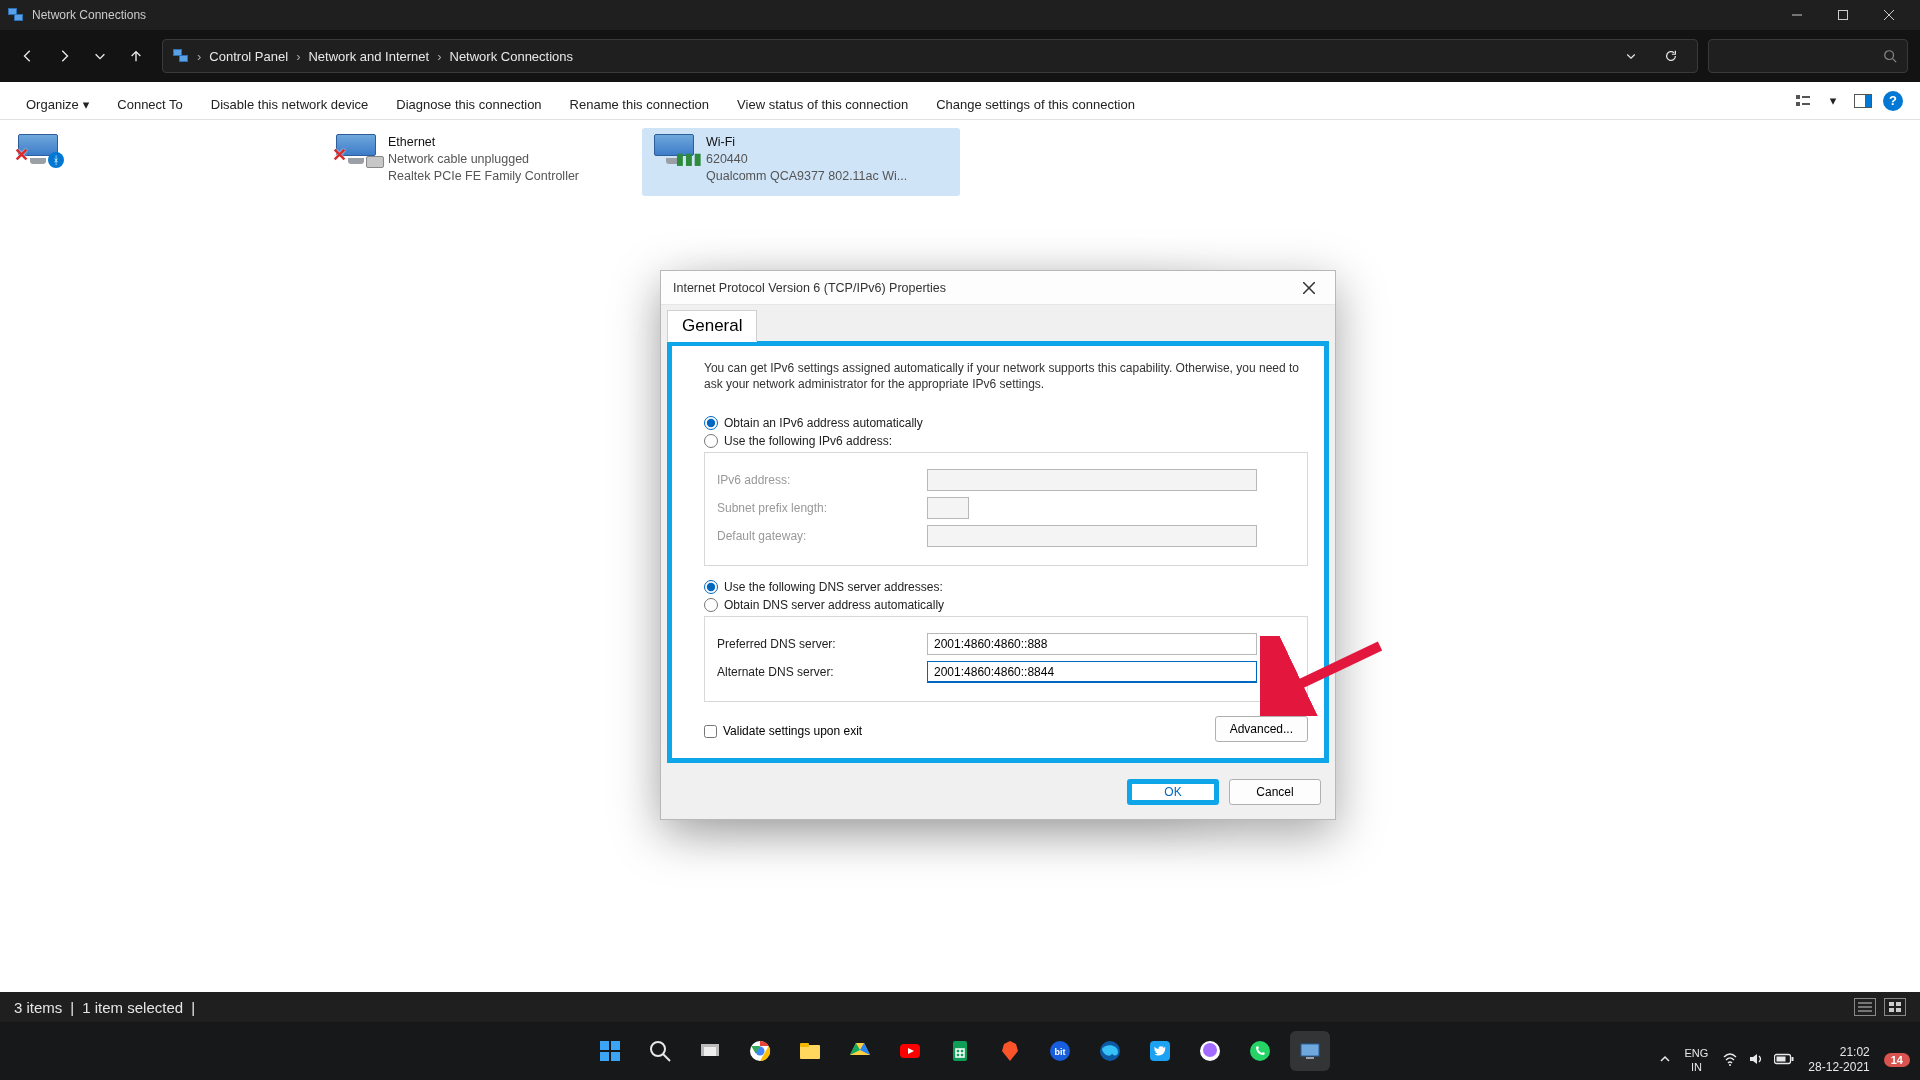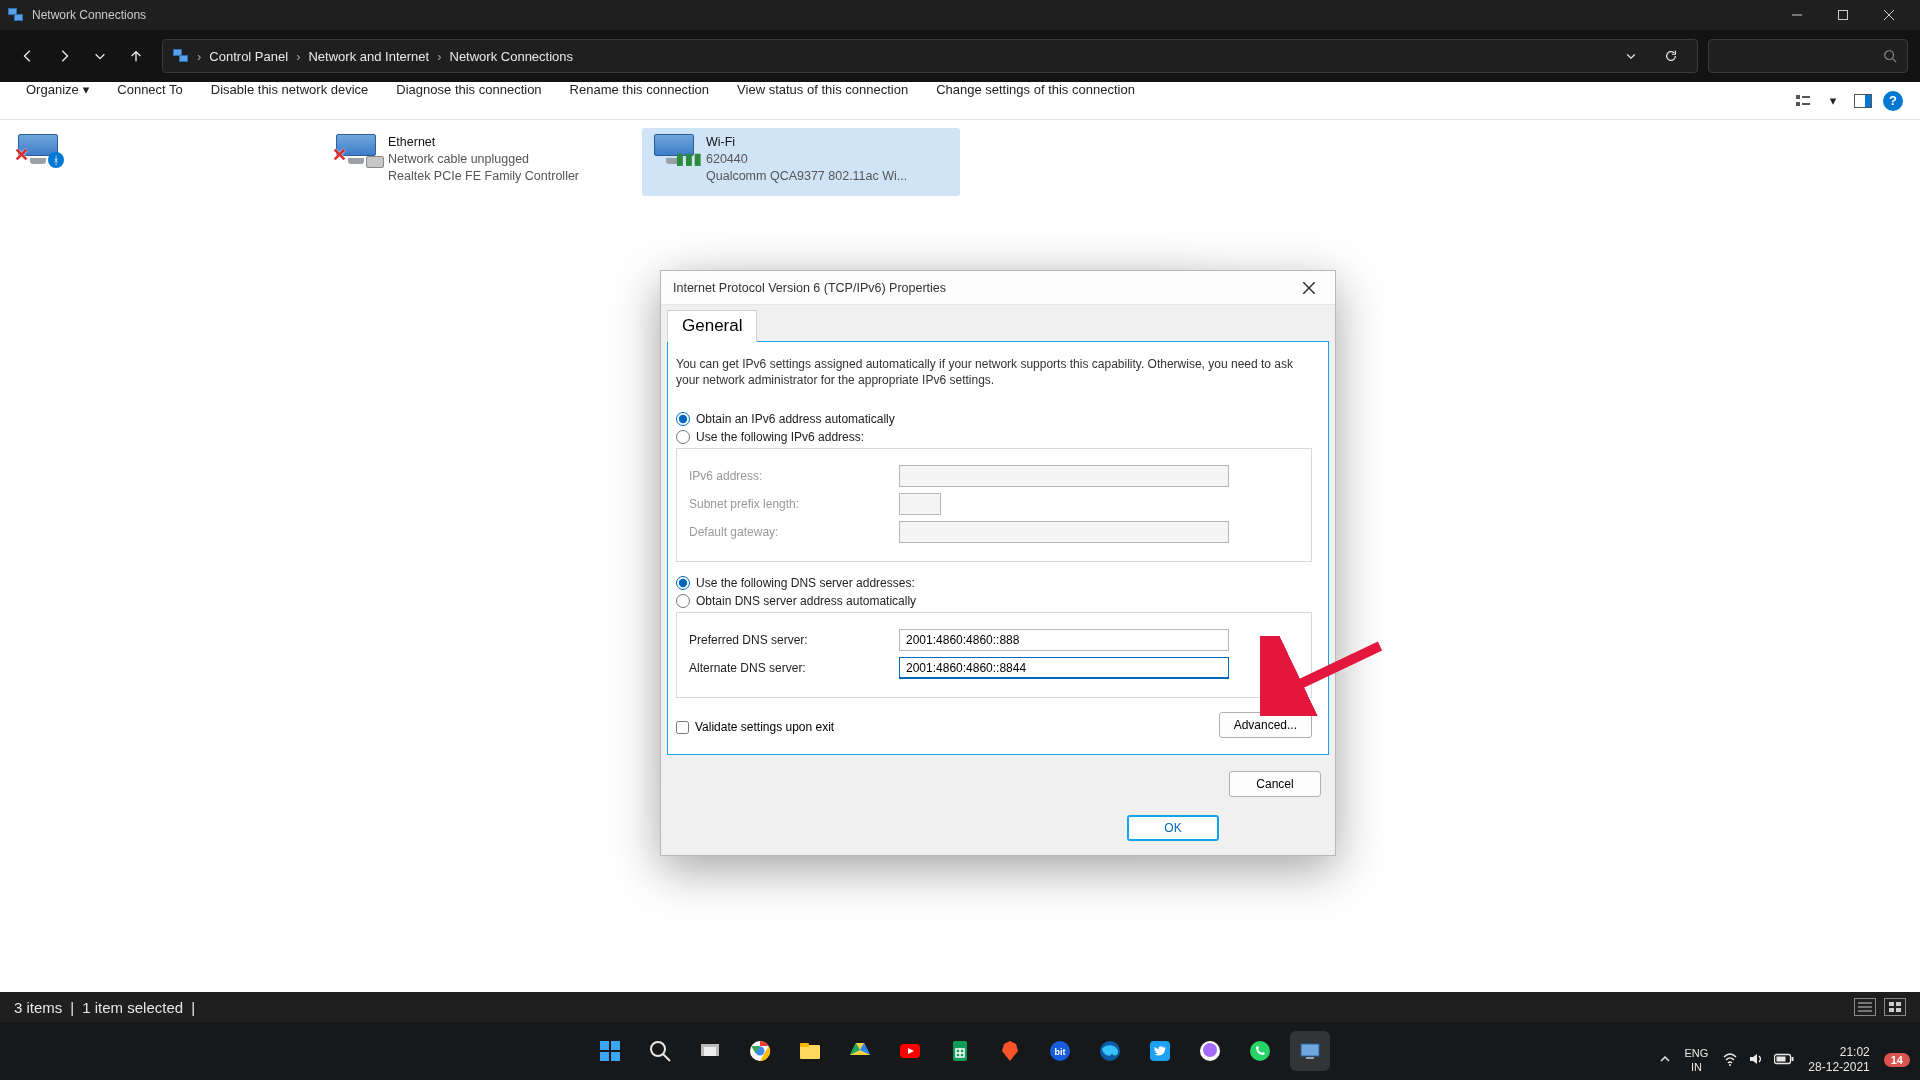--- a/index.html
+++ b/index.html
@@ -17,21 +17,21 @@
 .nav-btn { width: 32px; height: 32px; display: flex; align-items: center; justify-content: center; color: #e8e8e8; border-radius: 4px; }
 .nav-btn svg { width: 14px; height: 14px; }
 .addr-box { flex: 1; height: 34px; background: #1f1f1f; border: 1px solid #3a3a3a; border-radius: 4px; display: flex; align-items: center; padding: 0 10px; gap: 8px; color: #e8e8e8; font-size: 13px; margin: 0 6px;}
 .crumb { color: #e8e8e8; }
 .crumb-sep { color: #aaaaaa; }
 .addr-ctrl { width:32px; height:32px; display:flex; align-items:center; justify-content:center; color:#e8e8e8;}
 .search-box { width: 200px; height: 34px; background: #1f1f1f; border: 1px solid #3a3a3a; border-radius: 4px; display:flex; align-items:center; justify-content:flex-end; padding:0 10px; color:#888;}
 
 
 .toolbar { height: 38px; background: #ffffff; border-bottom: 1px solid #e1e1e1; display: flex; align-items: center; padding: 0 12px; gap: 0; font-size: 13px; color: #222; }
-.tool-item { padding: 0 14px; height: 38px; display: flex; align-items: flex-start; gap:4px; }
+.tool-item { padding: 8px 14px; height: 38px; display: flex; align-items: flex-end; gap:4px; }
 .tool-spacer { flex: 1; }
 .tool-icon { width: 30px; height:38px; display:flex; align-items:center; justify-content:center; }
 .help-icon { width:20px; height:20px; border-radius:50%; background:#0078d4; color:#fff; display:flex; align-items:center; justify-content:center; font-size:13px; font-weight:bold;}
 
 
 .connections { padding: 8px 6px; display: flex; gap: 0; }
 .conn-item { width: 318px; height: 68px; display: flex; padding: 6px 8px; gap: 8px; border-radius: 3px; }
 .conn-item.selected { background: #cfe4f7; }
 .conn-icon { width: 48px; height: 48px; position: relative; display:flex; align-items:flex-start; justify-content:center; }
 .conn-text { display: flex; flex-direction: column; font-size: 12.5px; line-height: 17px; color:#222; overflow:hidden;}
@@ -40,38 +40,38 @@
 .conn-text .l3 { color: #555; white-space:nowrap; overflow:hidden; text-overflow:ellipsis; }
 
 
 .backdrop-shadow { position:absolute; left:700px; top:275px; width:500px; height:500px; border-radius:6px; background:#fff; box-shadow: 0 25px 60px rgba(0,0,0,0.25);}
 .dialog { position: absolute; left: 660px; top: 270px; width: 676px; background: #f0f0f0; border: 1px solid #b8b8b8; box-shadow: 0 14px 45px rgba(0,0,0,0.35); font-size: 12px; }
 .dlg-title { height: 34px; display: flex; align-items: center; padding: 0 12px; color: #333; font-size: 12.5px; background:#fdfdfd; border-bottom:1px solid #e6e6e6;}
 .dlg-title .sp { flex: 1; }
 .dlg-close { width: 28px; height: 28px; display: flex; align-items: center; justify-content: center; }
 .tab-strip { padding: 4px 6px 0 6px; background:#f0f0f0;}
 .tab { display: inline-block; padding: 5px 14px; background: #ffffff; border: 1px solid #cfcfcf; border-bottom: 1px solid #fff; font-size: 17px; position:relative; top:1px;}
-.tab-panel { margin: 0 6px 6px 6px; background: #ffffff; border: 1px solid #0ea5e9; padding: 14px 16px 16px 8px; }
+.tab-panel { margin: 0 6px 6px 6px; background: #ffffff; border: 5px solid #0ea5e9; padding: 14px 16px 16px 32px; }
 .desc { color: #333; font-size: 12px; line-height: 16px; margin-bottom: 24px; }
 .radio-row { display: flex; align-items: center; gap: 6px; font-size: 12px; color: #222; margin: 4px 0; }
 .radio-row input[type=radio]{ accent-color:#0067c0; width:14px; height:14px;}
 .group-box { border: 1px solid #d8d8d8; padding: 10px 12px 12px 12px; margin: 3px 0 14px 0; }
 .field-row { display: flex; align-items: center; margin: 6px 0; font-size: 12px; }
 .field-label { width: 210px; color: #222; }
 .field-label.disabled { color: #999; }
 .field-input { height: 22px; border: 1px solid #b8b8b8; background: #fff; padding: 0 6px; font-size: 12px; font-family: inherit;}
 .field-input.long { width: 330px; }
 .field-input.short { width: 42px; }
 .field-input:disabled { background: #f4f4f4; color:#aaa; }
 .field-input.focused { border:1px solid #0067c0; border-bottom:2px solid #0067c0; }
 .chk-row { display:flex; align-items:center; gap:6px; font-size:12px; margin-top:4px;}
 .adv-row { display:flex; align-items:center; margin-top:11px;}
 .adv-row .sp{flex:1;}
 .btn { min-width: 92px; height: 26px; border: 1px solid #b0b0b0; background: #fdfdfd; font-size: 12px; padding:0 14px; border-radius:3px;}
-.btn.primary { border: 2px solid #0ea5e9; color:#0067c0; background:#fff;margin-top:44px;}
+.btn.primary { border: 5px solid #0ea5e9; color:#0067c0; background:#fff;}
 .dlg-buttons { display: flex; justify-content: flex-end; gap: 10px; padding: 10px 14px 14px 14px; background:#f0f0f0;}
 
 
 .arrow-annot { position:absolute; left:1260px; top:636px; pointer-events:none;}
 
 
 .status-bar { position: absolute; left:0; right:0; bottom: 58px; height: 30px; background: #1f1f1f; color: #e6e6e6; font-size: 15px; display: flex; align-items: center; padding: 0 14px; gap: 8px;}
 .status-bar .sp { flex:1;}
 .status-icon { width:22px; height:18px; border:1px solid #888; display:flex; align-items:center; justify-content:center;}
 

